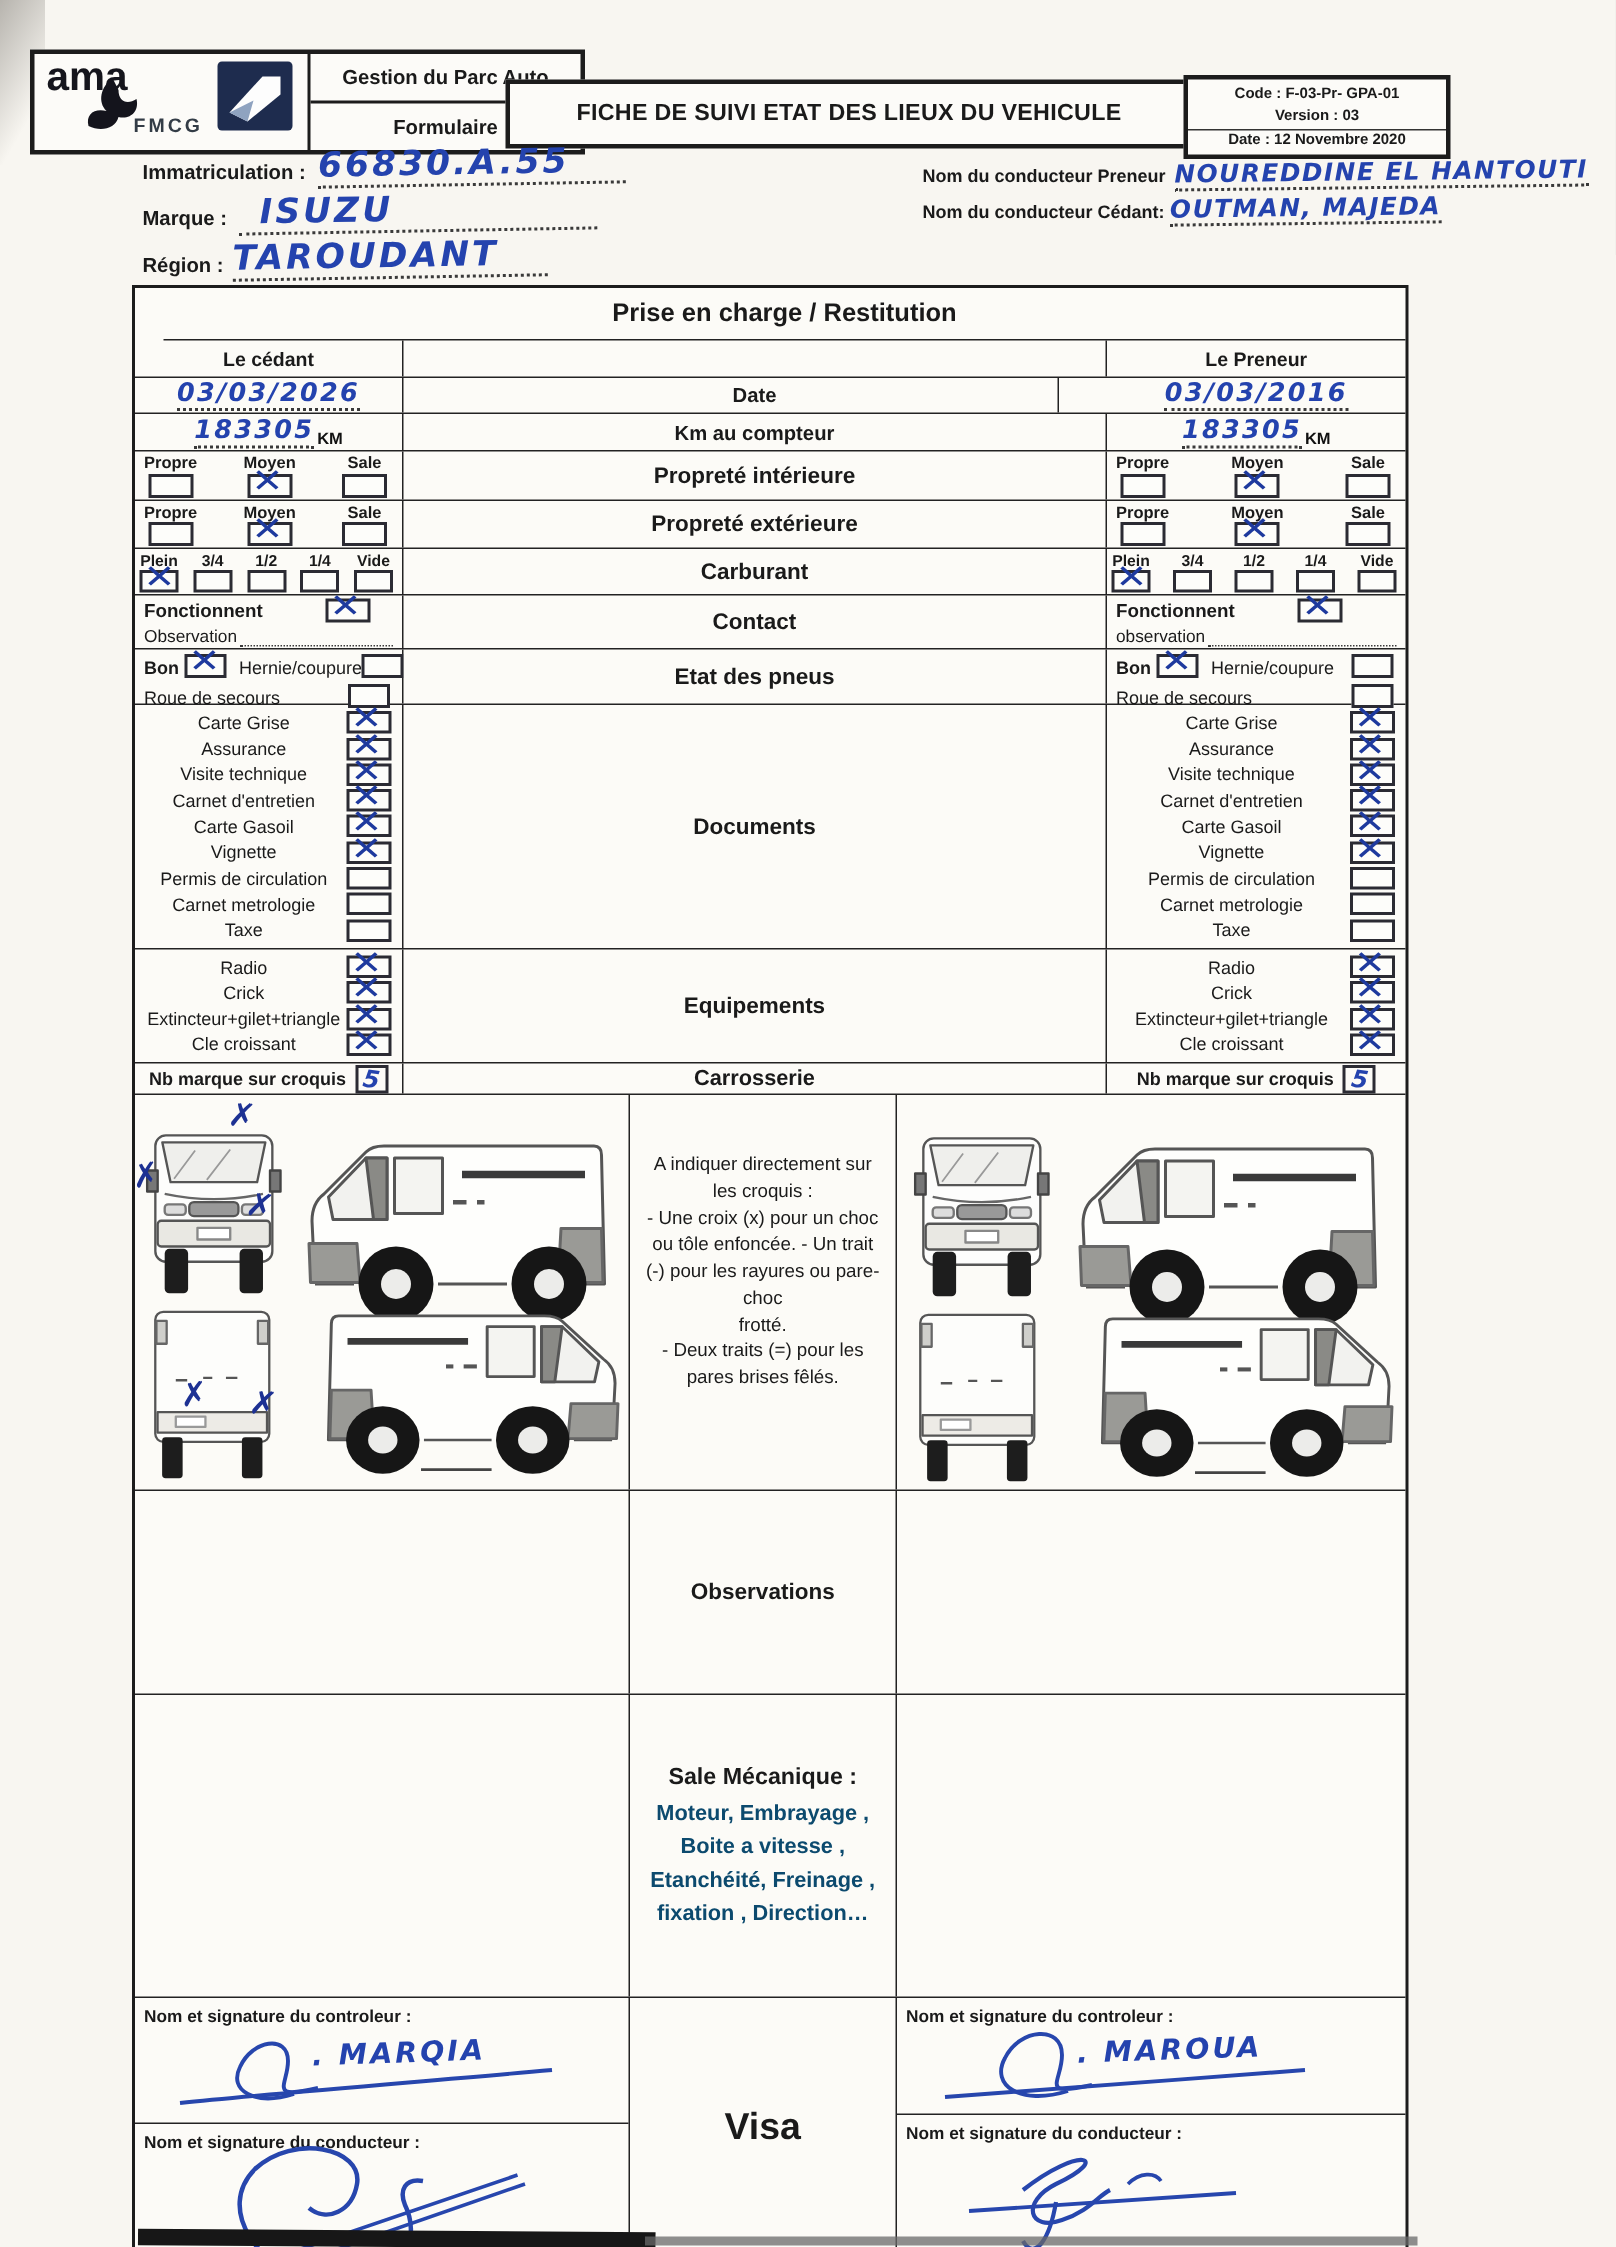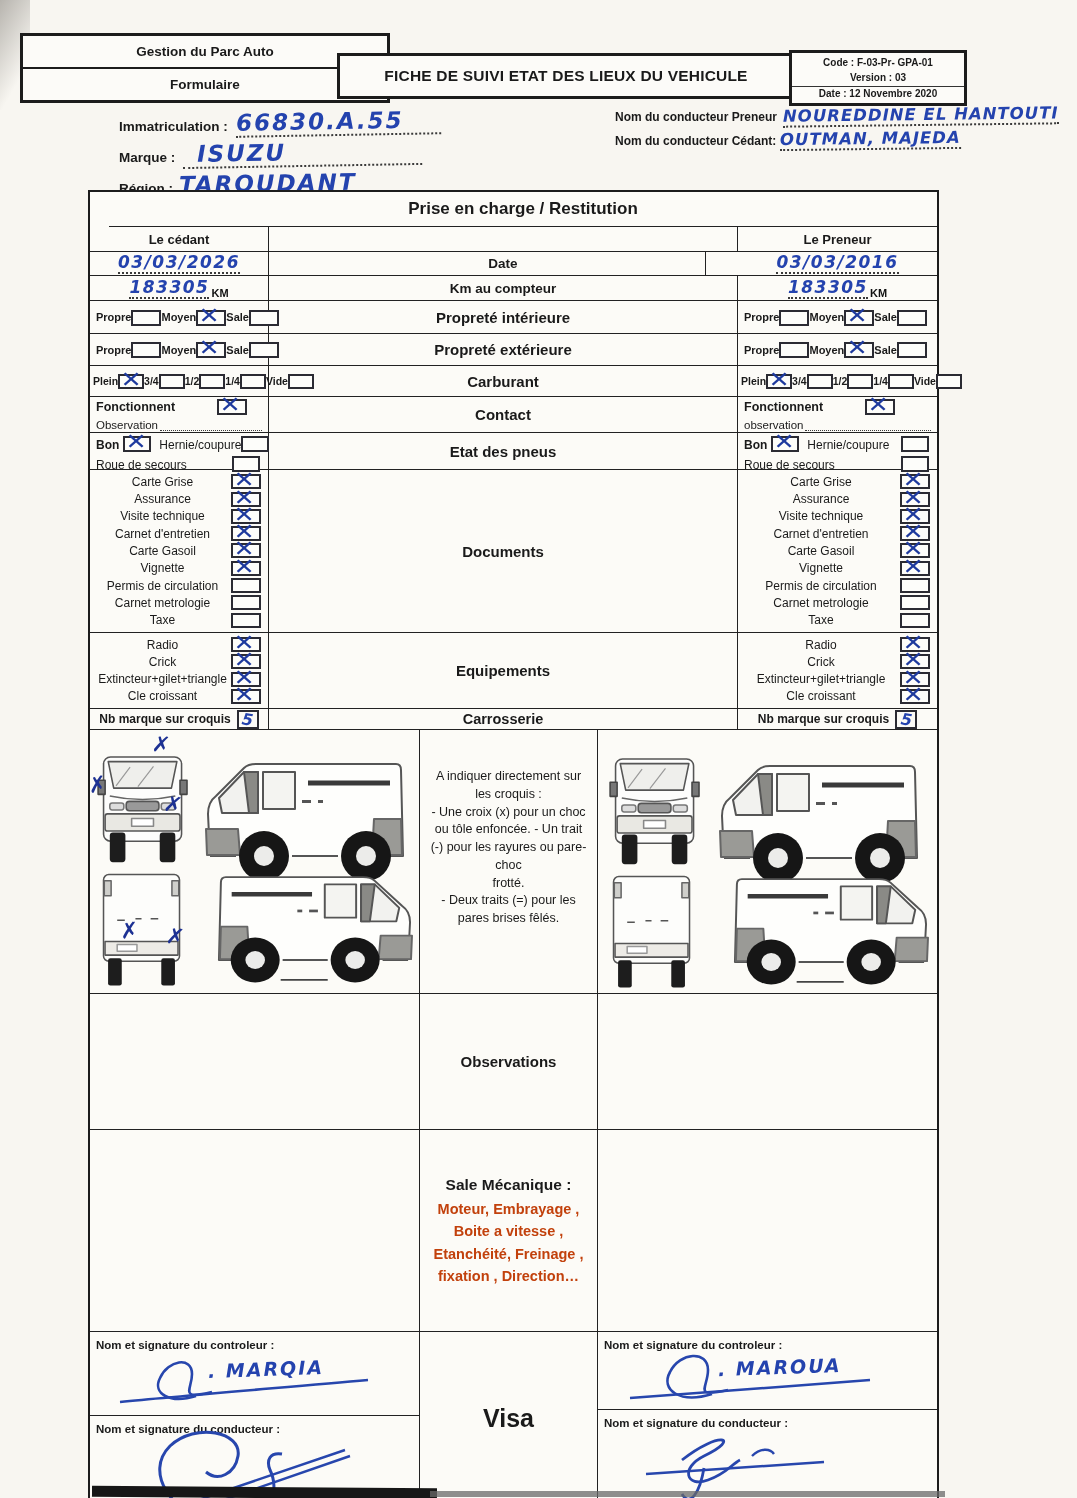--- a/index.html
+++ b/index.html
@@ -21,21 +21,21 @@
   .title-box{position:absolute;left:337px;top:53px;width:452px;height:40px;border:3px solid #1c1c1c;
     background:#fcfbf8;display:flex;align-items:center;justify-content:center;
     font-size:15.5px;font-weight:bold;letter-spacing:.2px;}
   .code-box{position:absolute;left:789px;top:50px;width:172px;height:50px;border:3px solid #1c1c1c;
     background:#fcfbf8;display:flex;flex-direction:column;justify-content:space-evenly;
     font-size:10px;font-weight:bold;text-align:center;}
   .code-box .date-line{border-top:1.5px solid #333;padding-top:1px;}
   
   .hw{font-family:"DejaVu Sans",sans-serif;font-style:italic;font-weight:bold;color:#2443ae;}
   .dots{border-bottom:2.2px dotted #3a3a3a;}
-  .info-left{position:absolute;left:95px;top:108px;margin-left:24px;}
+  .info-left{position:absolute;left:95px;top:96px;}
   .info-row{display:flex;align-items:flex-end;margin-bottom:3px;}
   .info-label{font-size:13.5px;font-weight:bold;padding-bottom:2px;}
   .info-left .hw{font-size:23px;letter-spacing:2px;transform:rotate(-1deg);}
   .info-right{position:absolute;left:615px;top:105px;}
   .info-right .info-label{font-size:12px;}
   .info-right .hw{font-size:16.5px;letter-spacing:1px;transform:rotate(-0.7deg);white-space:nowrap;}
   
   .formgrid{position:absolute;left:88px;top:190px;width:847px;border:2.5px solid #1c1c1c;background:#fcfbf7;}
   .trow{display:flex;border-bottom:1.7px solid #222;box-sizing:border-box;}
   .trow:last-child{border-bottom:none;}
@@ -47,21 +47,21 @@
     font-size:17px;font-weight:bold;border-bottom:1.7px solid #222;margin-left:19px;}
   .colhead{display:flex;align-items:center;justify-content:center;font-size:13px;font-weight:bold;}
   .hw-line{display:flex;align-items:flex-end;justify-content:center;height:100%;box-sizing:border-box;padding:0 10px 1px;}
   .hw-line .hw{font-size:17px;letter-spacing:1.5px;}
   .hw-line .unit{font-size:11px;font-weight:bold;color:#111;margin-left:2px;}
   
   .cb{display:inline-block;width:26px;height:12px;border:2px solid #2b2b33;background:#fdfdfa;position:relative;flex:none;}
   .cb.checked::after{content:"\2715";position:absolute;left:2px;top:-9px;font-size:22px;font-weight:bold;
     color:#1e3a9e;font-family:"DejaVu Sans",sans-serif;transform:scaleX(1.15);}
   .triorow,.fuelrow{display:flex;justify-content:space-between;height:100%;box-sizing:border-box;padding:1px 10px 0 6px;}
-  .stack{display:flex;align-items:center;font-size:11px;font-weight:bold;line-height:1.15;justify-content:center;}
+  .stack{display:flex;flex-direction:column;align-items:center;font-size:11px;font-weight:bold;line-height:1.15;justify-content:center;}
   .fuelrow{padding:1px 6px 0 3px;}
   .fuelrow .stack{font-size:10.5px;}
   .fuelrow .cb{width:22px;height:11px;}
   .contact-cell{padding:2px 6px;box-sizing:border-box;height:100%;}
   .contact-l1{display:flex;align-items:center;font-size:12.5px;font-weight:bold;text-align:center;}
   .contact-l1 .cb{margin-left:42px;}
   .contact-l2{display:flex;align-items:flex-end;font-size:11.5px;margin-top:3px;}
   .contact-l2 .dots{flex:1;margin-left:2px;height:12px;border-bottom-width:1.8px;}
   .pneus-cell{padding:3px 6px;box-sizing:border-box;height:100%;font-size:12px;}
   .pneus-l{display:flex;align-items:flex-end;margin-bottom:4px;}
@@ -76,21 +76,21 @@
   .vbox{width:18px;height:15px;border:2px solid #2b2b33;margin-left:6px;display:flex;align-items:center;justify-content:center;}
   .vbox .hw{font-size:16px;transform:rotate(8deg);}
   
   .b-l{width:330px;border-right:1.7px solid #222;box-sizing:border-box;position:relative;}
   .b-c{width:178px;border-right:1.7px solid #222;box-sizing:border-box;position:relative;}
   .b-r{flex:1;box-sizing:border-box;position:relative;}
   .note-cell{padding:38px 8px 0;font-size:12.5px;text-align:center;line-height:1.42;white-space:pre-line;font-weight:500;}
   .center-label{display:flex;align-items:center;justify-content:center;height:100%;font-weight:bold;font-size:15px;}
   .mec-cell{padding-top:46px;text-align:center;}
   .mec-title{font-weight:bold;font-size:15.5px;margin-bottom:4px;}
-  .mec-body{font-size:14.5px;font-weight:bold;color:#c2410c;white-space:pre-line;line-height:1.55;}
+  .mec-body{font-size:14.5px;font-weight:bold;color:#0c4a6e;white-space:pre-line;line-height:1.55;}
   .xmark{position:absolute;font-size:22px;font-weight:900;color:#1d3193;font-family:"DejaVu Sans",sans-serif;}
   
   .sigcol{display:flex;flex-direction:column;}
   .sigbox{position:relative;border-bottom:1.7px solid #222;box-sizing:border-box;padding:3px 6px;overflow:hidden;}
   .sigbox:last-child{border-bottom:none;flex:1;}
   .sig-label{font-size:11.5px;font-weight:bold;}
   .sig-name{position:absolute;font-size:19px;letter-spacing:2px;transform:rotate(-2deg);}
   .visa-cell{display:flex;align-items:center;justify-content:center;height:100%;font-weight:bold;font-size:25px;}
   .sig-svg{position:absolute;}
   .bottom-bar1{position:absolute;left:92px;top:1487px;width:345px;height:11px;background:#171717;transform:rotate(.4deg);}
@@ -142,20 +142,33 @@
         <circle cx="160" cy="100" r="25" fill="#161616" stroke="none"></circle>
         <circle cx="160" cy="100" r="10" fill="#ececea" stroke="none"></circle>
         <path d="M86,122 L134,122" stroke="#444"></path>
         <rect x="96" y="44" width="9" height="3" fill="#555" stroke="none"></rect>
         <rect x="112" y="44" width="5" height="3" fill="#555" stroke="none"></rect>
       </g>
     </defs>
   </svg>
 
   <div class="logo-box">
+    <div class="logo-cell">
+      <span class="ama-text">ama</span>
+      <svg class="bird" width="44" height="44" viewBox="0 0 44 44">
+        <path d="M22,4 C14,10 12,20 18,26 C10,24 4,28 6,36 C14,40 24,38 26,30 C34,32 40,26 38,18 C32,22 26,20 26,12 Z" fill="#14141c"></path>
+      </svg>
+      <span class="fmcg-text">FMCG</span>
+      <div class="navy-sq">
+        <svg width="50" height="46" viewBox="0 0 50 46">
+          <path d="M8,34 L30,10 L42,10 L42,22 L20,40 Z" fill="#fdfdfd"></path>
+          <path d="M8,34 L24,26 L20,40 Z" fill="#8fa3c0"></path>
+        </svg>
+      </div>
+    </div>
     <div class="logo-right">
       <div>Gestion du Parc Auto</div>
       <div>Formulaire</div>
     </div>
   </div>
 
   <div class="title-box">FICHE DE SUIVI ETAT DES LIEUX DU VEHICULE</div>
 
   <div class="code-box">
     <div>Code : F-03-Pr- GPA-01</div>

